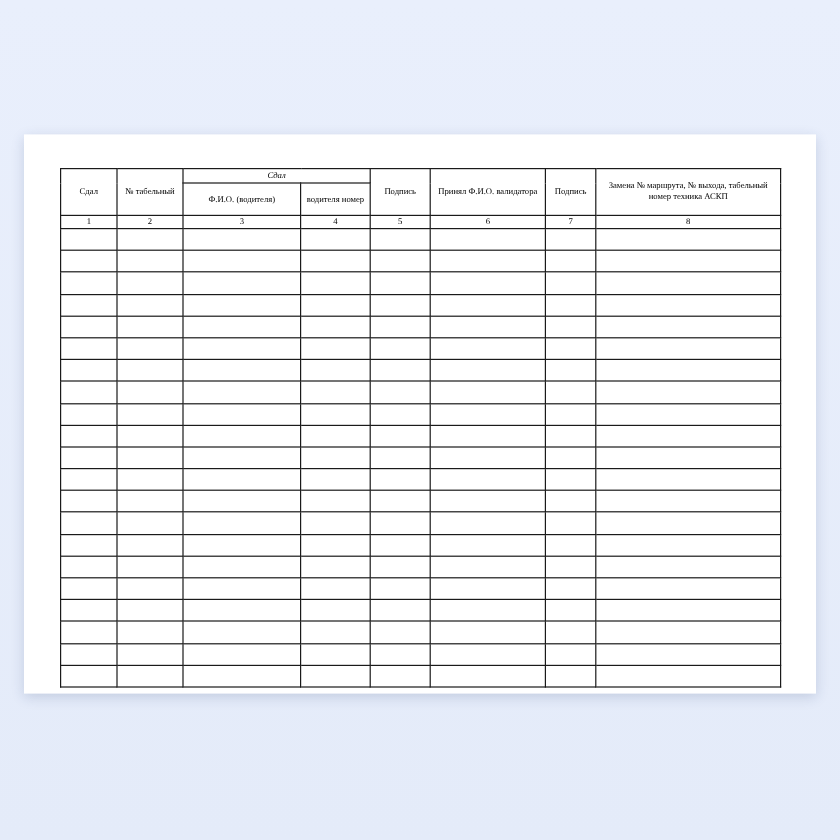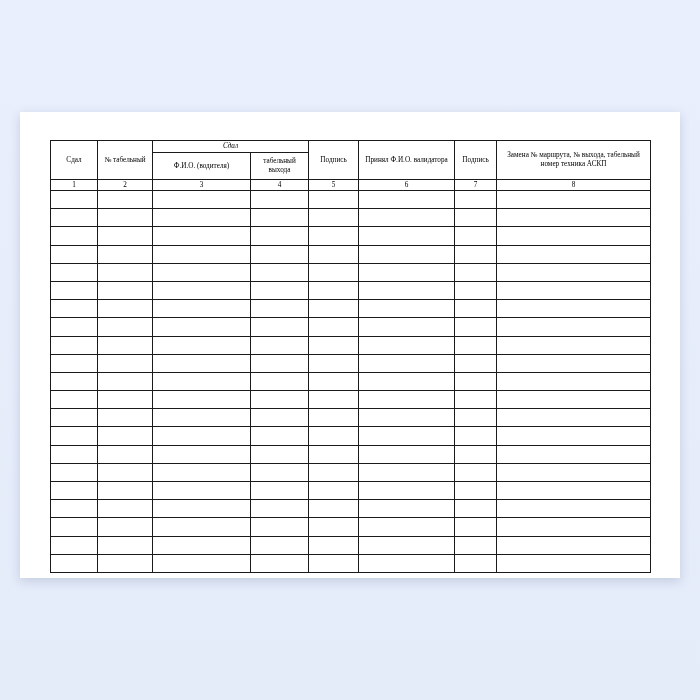--- a/index.html
+++ b/index.html
@@ -122,21 +122,21 @@
               </td>
               <td rowspan="2">
                 <span class="cell-pad">Замена № маршрута, № выхода, табельный номер техника АСКП</span>
               </td>
             </tr>
             <tr class="hdr-main">
               <td>
                 <span class="cell-pad">Ф.И.О. (водителя)</span>
               </td>
               <td>
-                <span class="cell-pad">табельный выхода</span>
+                <span class="cell-pad">водителя номер</span>
               </td>
             </tr>
             <tr class="numrow">
               <td>
                 <span class="cell-pad">1</span>
               </td>
               <td>
                 <span class="cell-pad">2</span>
               </td>
               <td>

